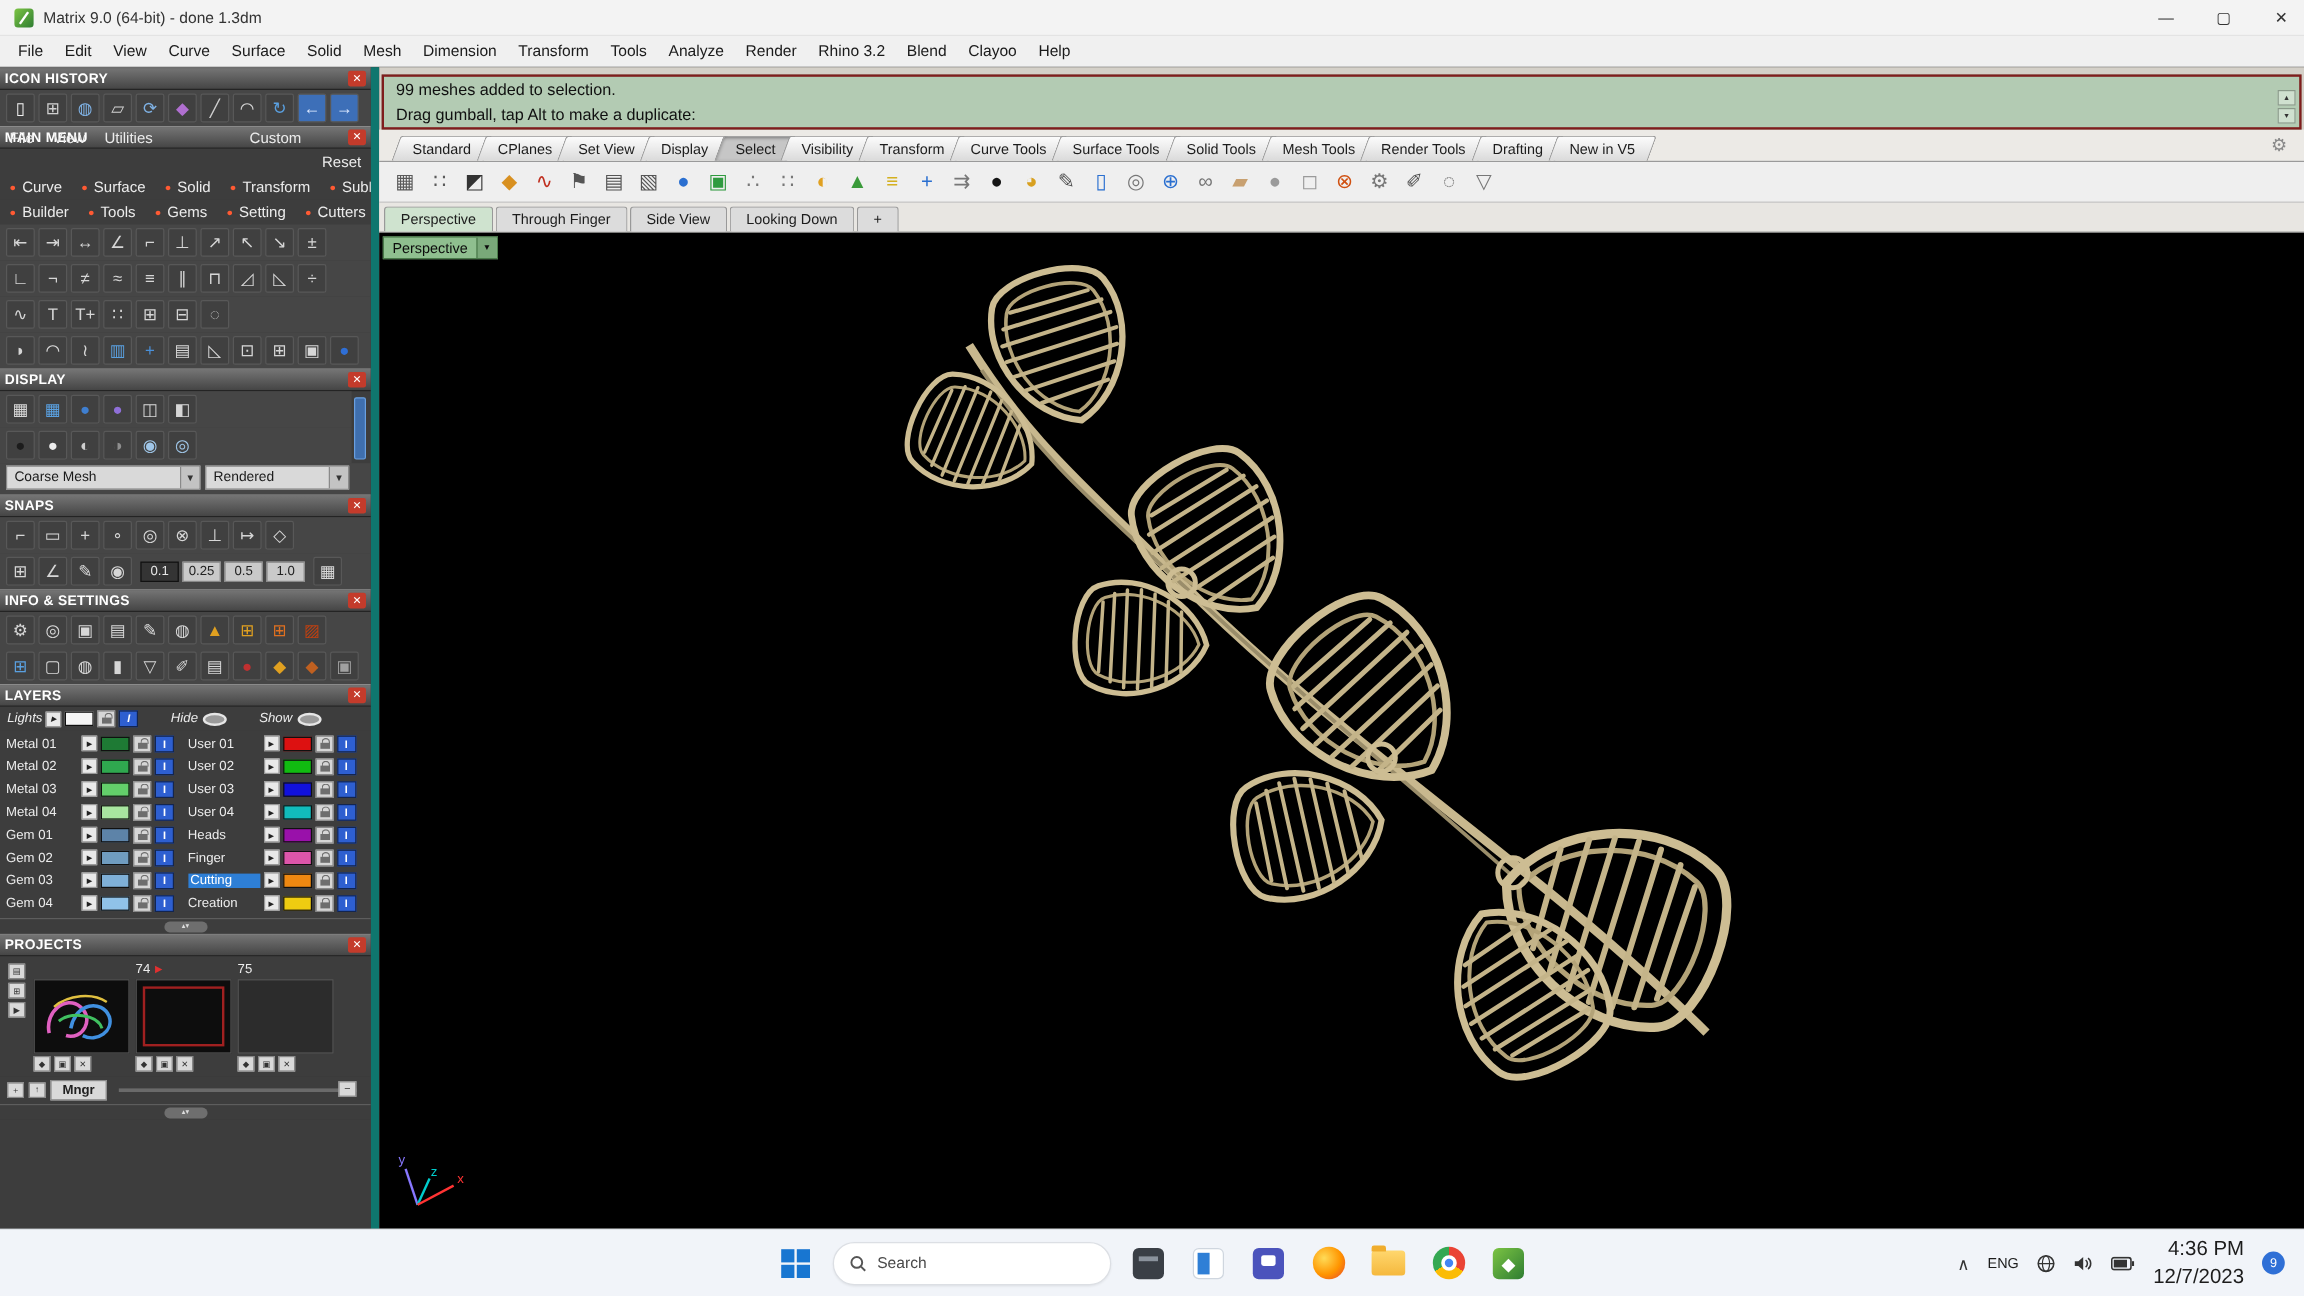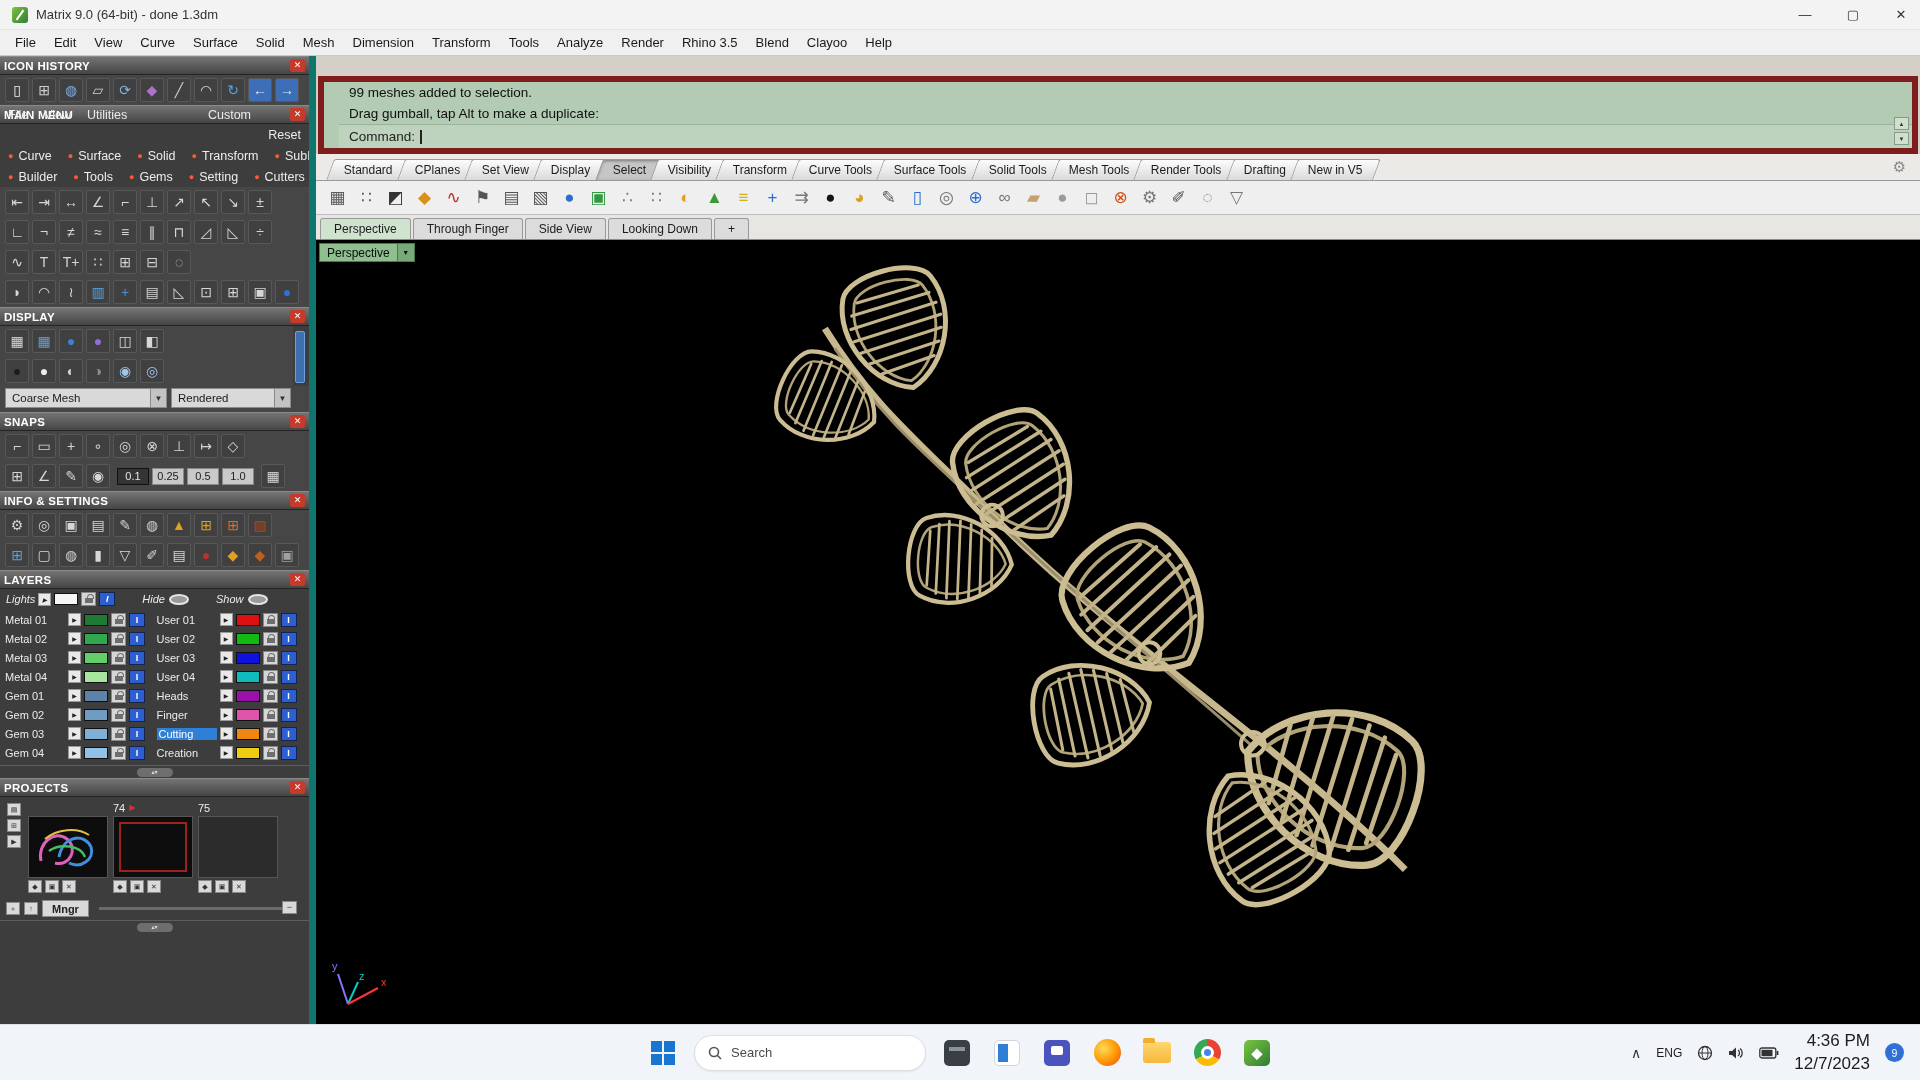--- a/index.html
+++ b/index.html
@@ -98,21 +98,21 @@
   .proj-bottom { display:flex; align-items:center; gap:4px; padding:3px 6px; background:#3d3d3d; flex:none; }
   .mngr { height:17px; padding:0 9px; background:#d9d9d9; border:1px solid #888; font-size:11px;
           font-weight:bold; color:#222; display:flex; align-items:center; }
   .slider { flex:1; height:3px; background:#6a6a6a; margin:0 6px; position:relative; }
   .slider .knob2 { position:absolute; right:0; top:-6px; width:15px; height:13px; background:#d9d9d9;
           border:1px solid #888; font-size:9px; line-height:11px; text-align:center; color:#333; }
   .side-fill { flex:1; background:#3d3d3d; }
 
   
   .workarea { flex:1; display:flex; flex-direction:column; background:#d4d0c8; min-width:0; }
-  .cmdblock { position:relative; background:#b3cbb3; border:6px solid #7f1d1d; margin:20px 2px 0 2px;padding-left:15px; }
+  .cmdblock { position:relative; background:#b3cbb3; border:2px solid #7f1d1d; margin:6px 2px 0 2px; }
   .cmdline { font-size:13.5px; color:#101010; padding:3px 10px; }
   .cmd-prompt-row { display:flex; align-items:center; background:#bdd3bd; border-top:1px solid #9cb29c;
                     padding:4px 10px; font-size:13.5px; }
   .caret { display:inline-block; width:2px; height:14px; background:#222; margin-left:5px; }
   .cmd-scroll { position:absolute; right:3px; bottom:3px; display:flex; flex-direction:column; gap:2px; }
   .cs-btn { width:15px; height:13px; background:#cfe0cf; border:1px solid #8a9a8a; font-size:6px;
             display:flex; align-items:center; justify-content:center; color:#333; }
 
   .ribbontabs { display:flex; align-items:flex-end; height:27px; background:#eceae6;
                 border-bottom:1px solid #9a9a9a; padding:0 14px; }
@@ -209,21 +209,21 @@
   <span class="mitem">Dimension</span>
 
   <span class="mitem">Transform</span>
 
   <span class="mitem">Tools</span>
 
   <span class="mitem">Analyze</span>
 
   <span class="mitem">Render</span>
 
-  <span class="mitem">Rhino 3.5</span>
+  <span class="mitem">Rhino 3.2</span>
 
   <span class="mitem">Blend</span>
 
   <span class="mitem">Clayoo</span>
 
   <span class="mitem">Help</span>
 </div>
 
   <div class="main">
 
@@ -777,24 +777,20 @@
       <div class="collapse">
         <span class="knob">▴▾</span>
       </div>
       <div class="side-fill"></div>
     </div>
 
     <div class="workarea">
       <div class="cmdblock">
         <div class="cmdline">99 meshes added to selection.</div>
         <div class="cmdline">Drag gumball, tap Alt to make a duplicate:</div>
-        <div class="cmd-prompt-row">
-          <span>Command:</span>
-          <span class="caret"></span>
-        </div>
         <div class="cmd-scroll">
           <span class="cs-btn">▲</span>
           <span class="cs-btn">▼</span>
         </div>
       </div>
 
       <div class="ribbontabs">
         <span style="display:flex;align-items:flex-end">
   <span class="rtab">
     <span class="rlabel">Standard</span>

